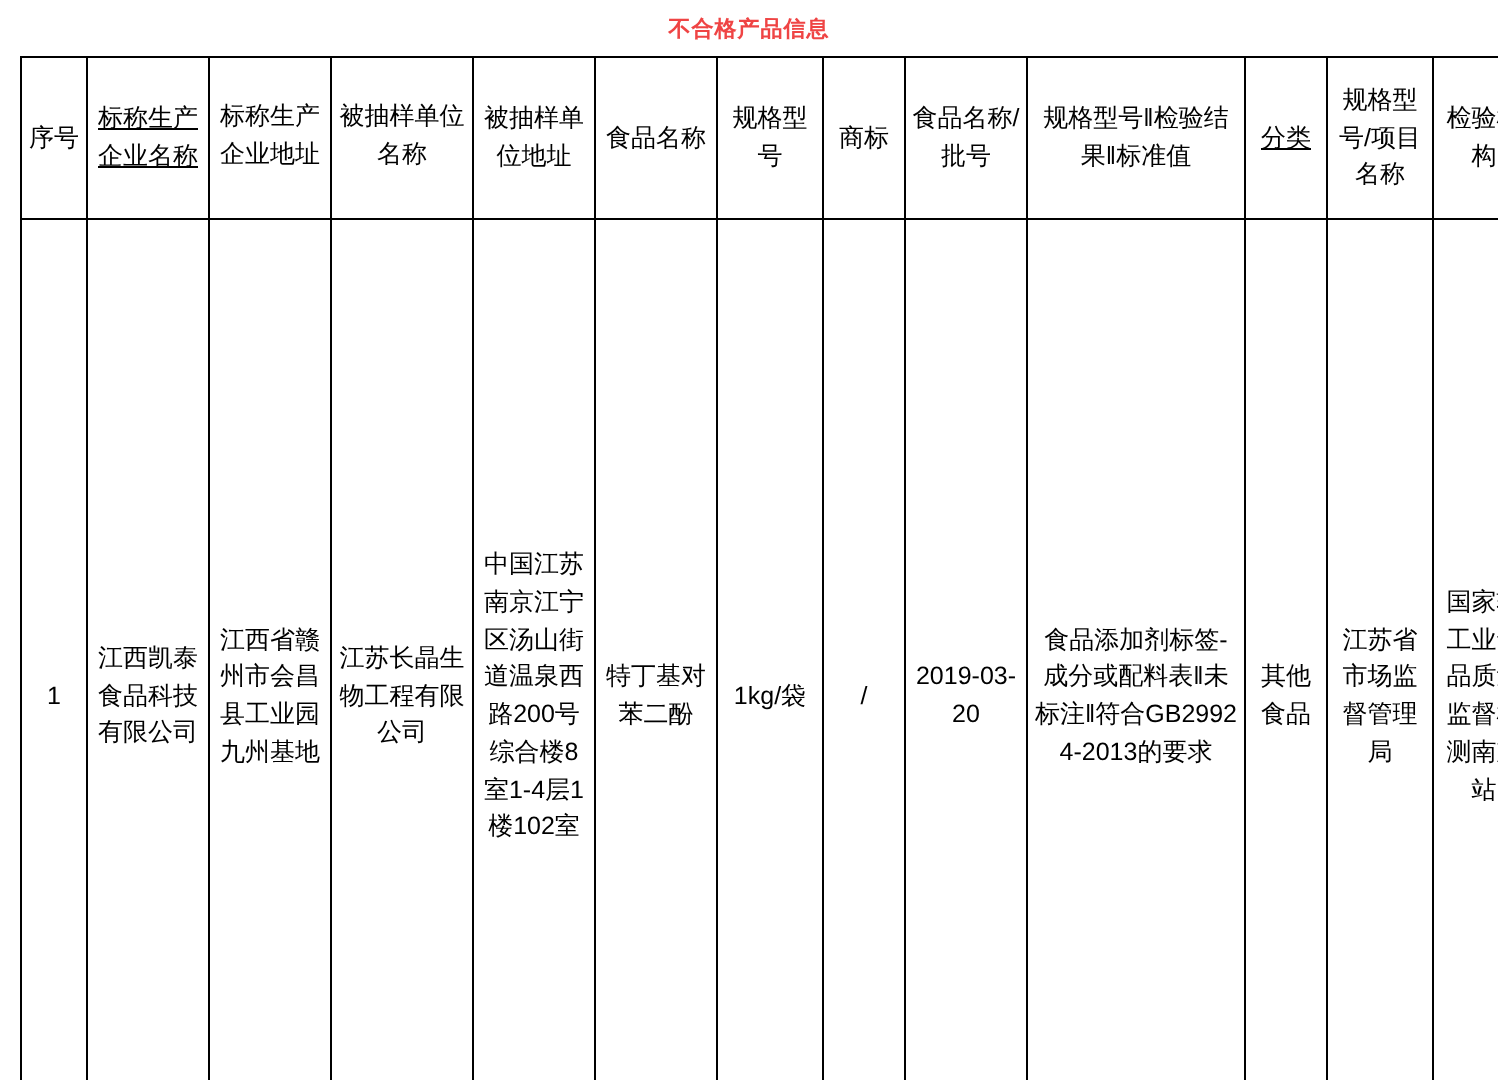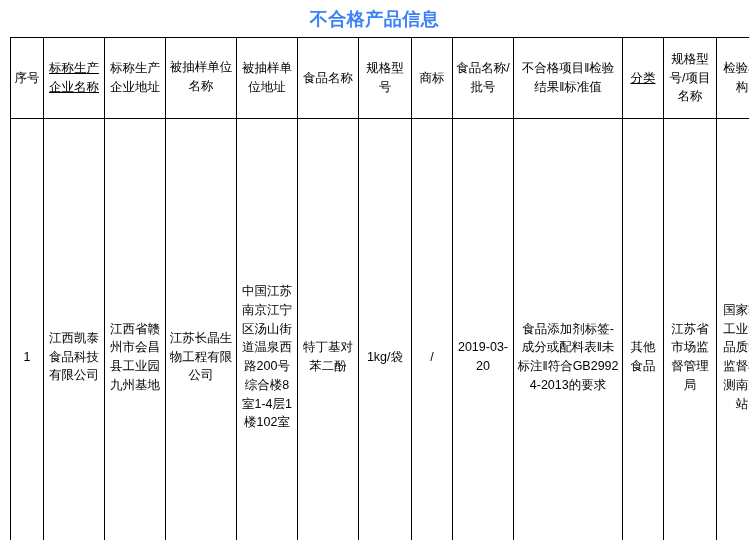--- a/index.html
+++ b/index.html
@@ -13,23 +13,23 @@
     font-family: "Liberation Sans", sans-serif;
     color: #000000;
     overflow: hidden;
   }
   .page {
     width: 749px;
     position: relative;
   }
   .doc-title {
     text-align: center;
-    font-size: 18px;
+    font-size: 11px;
     font-weight: bold;
-    color: #3b82f6;
+    color: #ef4444;
     padding: 7px 0 6px 0;
     letter-spacing: 0.5px;
   }
   table.info-table {
     border-collapse: collapse;
     table-layout: fixed;
     width: 729px;
     margin: 0 10px;
   }
   table.info-table th,
@@ -46,21 +46,21 @@
   table.info-table th {
     font-weight: normal;
     height: 74px;
   }
   table.info-table td {
     height: 470px;
   }
   
   .c-idx   { width: 28px; }
   .c-pname { width: 56px; text-decoration: underline; }
-  .c-paddr { width: 56px; }
+  .c-paddr { width: 56px; font-family: Liberation Mono, monospace; }
   .c-sname { width: 66px; font-family: Liberation Mono, monospace; }
   .c-saddr { width: 56px; }
   .c-food  { width: 56px; margin-left: 25px; }
   .c-spec  { width: 48px; }
   .c-brand { width: 36px; }
   .c-date  { width: 56px; }
   .c-fail  { width: 104px; }
   .c-class { width: 36px; text-decoration: underline; }
   .c-task  { width: 48px; }
   .c-org   { width: 46px; }
@@ -77,21 +77,21 @@
       <tr>
         <th class="c-idx">序号</th>
         <th class="c-pname">标称生产企业名称</th>
         <th class="c-paddr">标称生产企业地址</th>
         <th class="c-sname">被抽样单位名称</th>
         <th class="c-saddr">被抽样单位地址</th>
         <th class="c-food">食品名称</th>
         <th class="c-spec">规格型号</th>
         <th class="c-brand">商标</th>
         <th class="c-date">食品名称/批号</th>
-        <th class="c-fail">不合格项目‖检验结果‖标准值</th>
+        <th class="c-fail">规格型号‖检验结果‖标准值</th>
         <th class="c-class">分类</th>
         <th class="c-task">规格型号/项目名称</th>
         <th class="c-org">检验机构</th>
 
       </tr>
     </thead>
     <tbody>
       <tr>
         <td>1</td>
         <td>江西凯泰食品科技有限公司</td>

